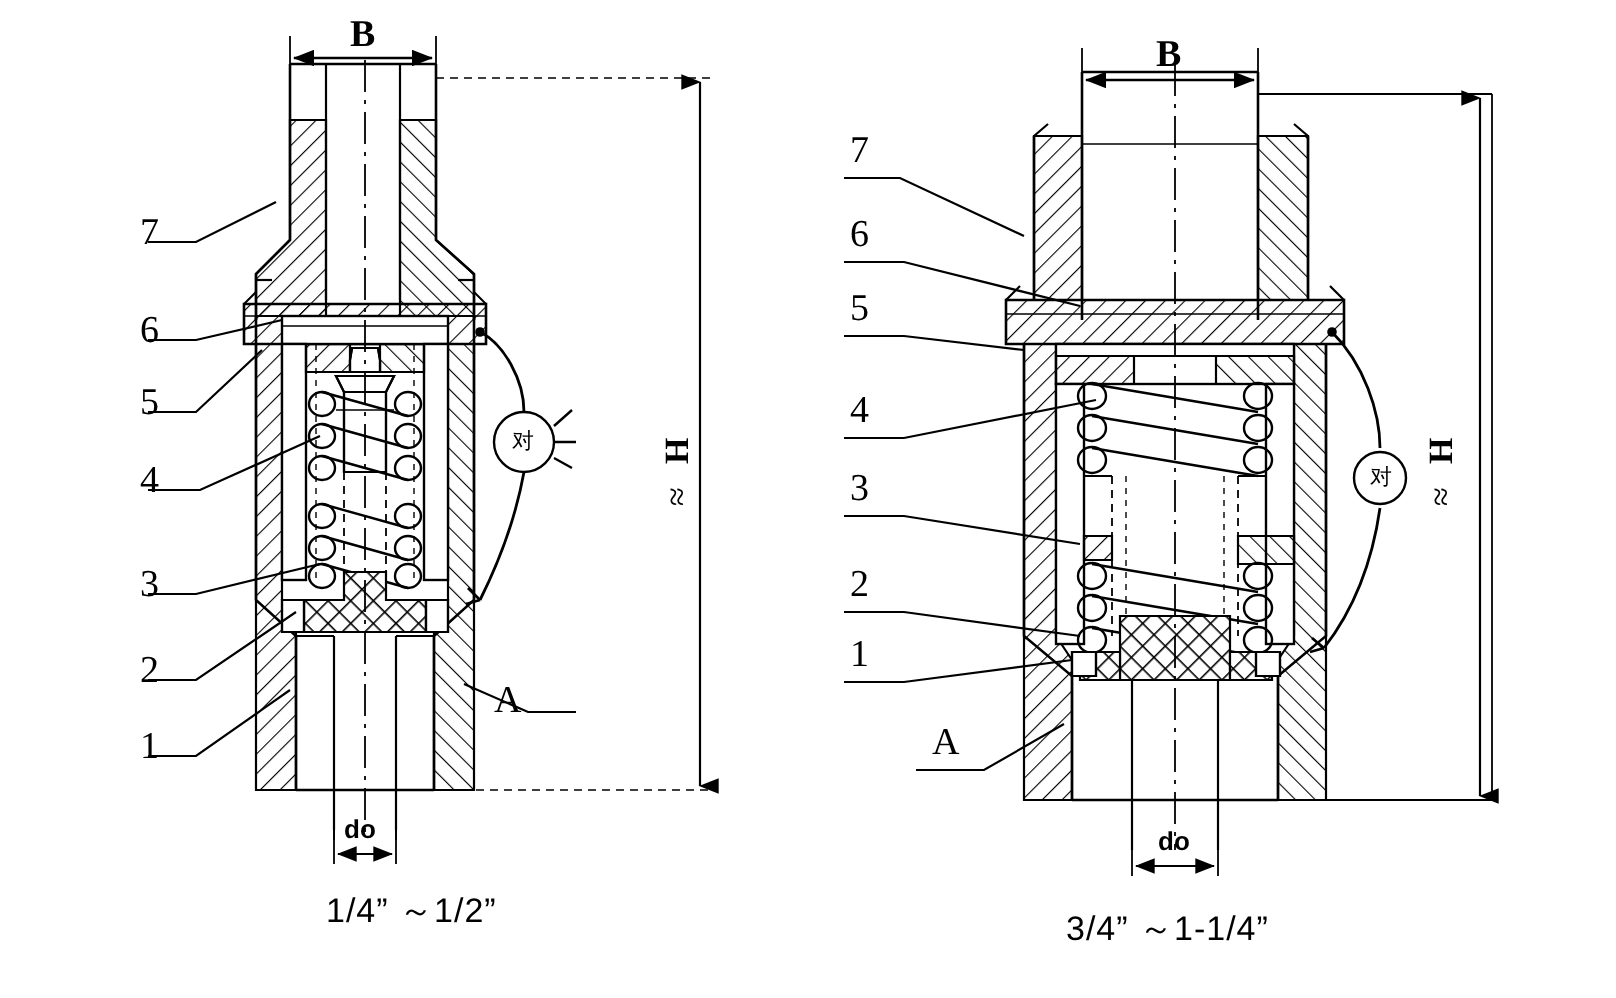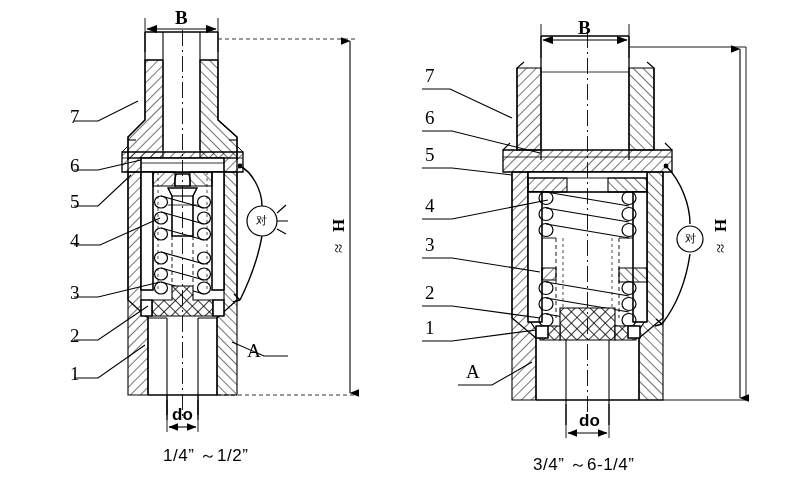--- a/index.html
+++ b/index.html
@@ -15,21 +15,21 @@
   .callout-num{
     font-family:"Liberation Serif", serif;
     font-size:19px;line-height:19px;
   }
   .dim-letter{
     font-family:"Liberation Serif", serif;
     font-weight:bold;font-size:19px;line-height:19px;
   }
   .dim-small{
     font-family:"Liberation Sans", sans-serif;
-    font-weight:bold;font-size:17px;line-height:13px;
+    font-weight:bold;font-size:13px;line-height:13px;
   }
   .caption{
     font-family:"Liberation Sans", sans-serif;
     font-size:17px;line-height:17px;letter-spacing:0.5px;
   }
   .h-label{
     font-family:"Liberation Serif", serif;
     font-weight:bold;font-size:17px;line-height:17px;
     transform:rotate(-90deg);transform-origin:left top;
   }
@@ -384,15 +384,15 @@
 
   <div class="txt dim-letter" style="left:466px;top:362px;font-weight:normal;">A</div>
 
   <div class="txt h-label" style="left:712px;top:232px;">H</div>
   <div class="txt h-approx" style="left:712px;top:253px;">≈</div>
 
   <div class="txt dim-small" style="left:579px;top:414px;">do</div>
 
   <div class="txt marker-ch" style="left:685px;top:233px;">对</div>
 
-  <div class="txt caption" style="left:533px;top:456px;">3/4” ～6-1/4”</div>
+  <div class="txt caption" style="left:533px;top:456px;">3/4” ～1-1/4”</div>
 
 </div>
 
 </body></html>

